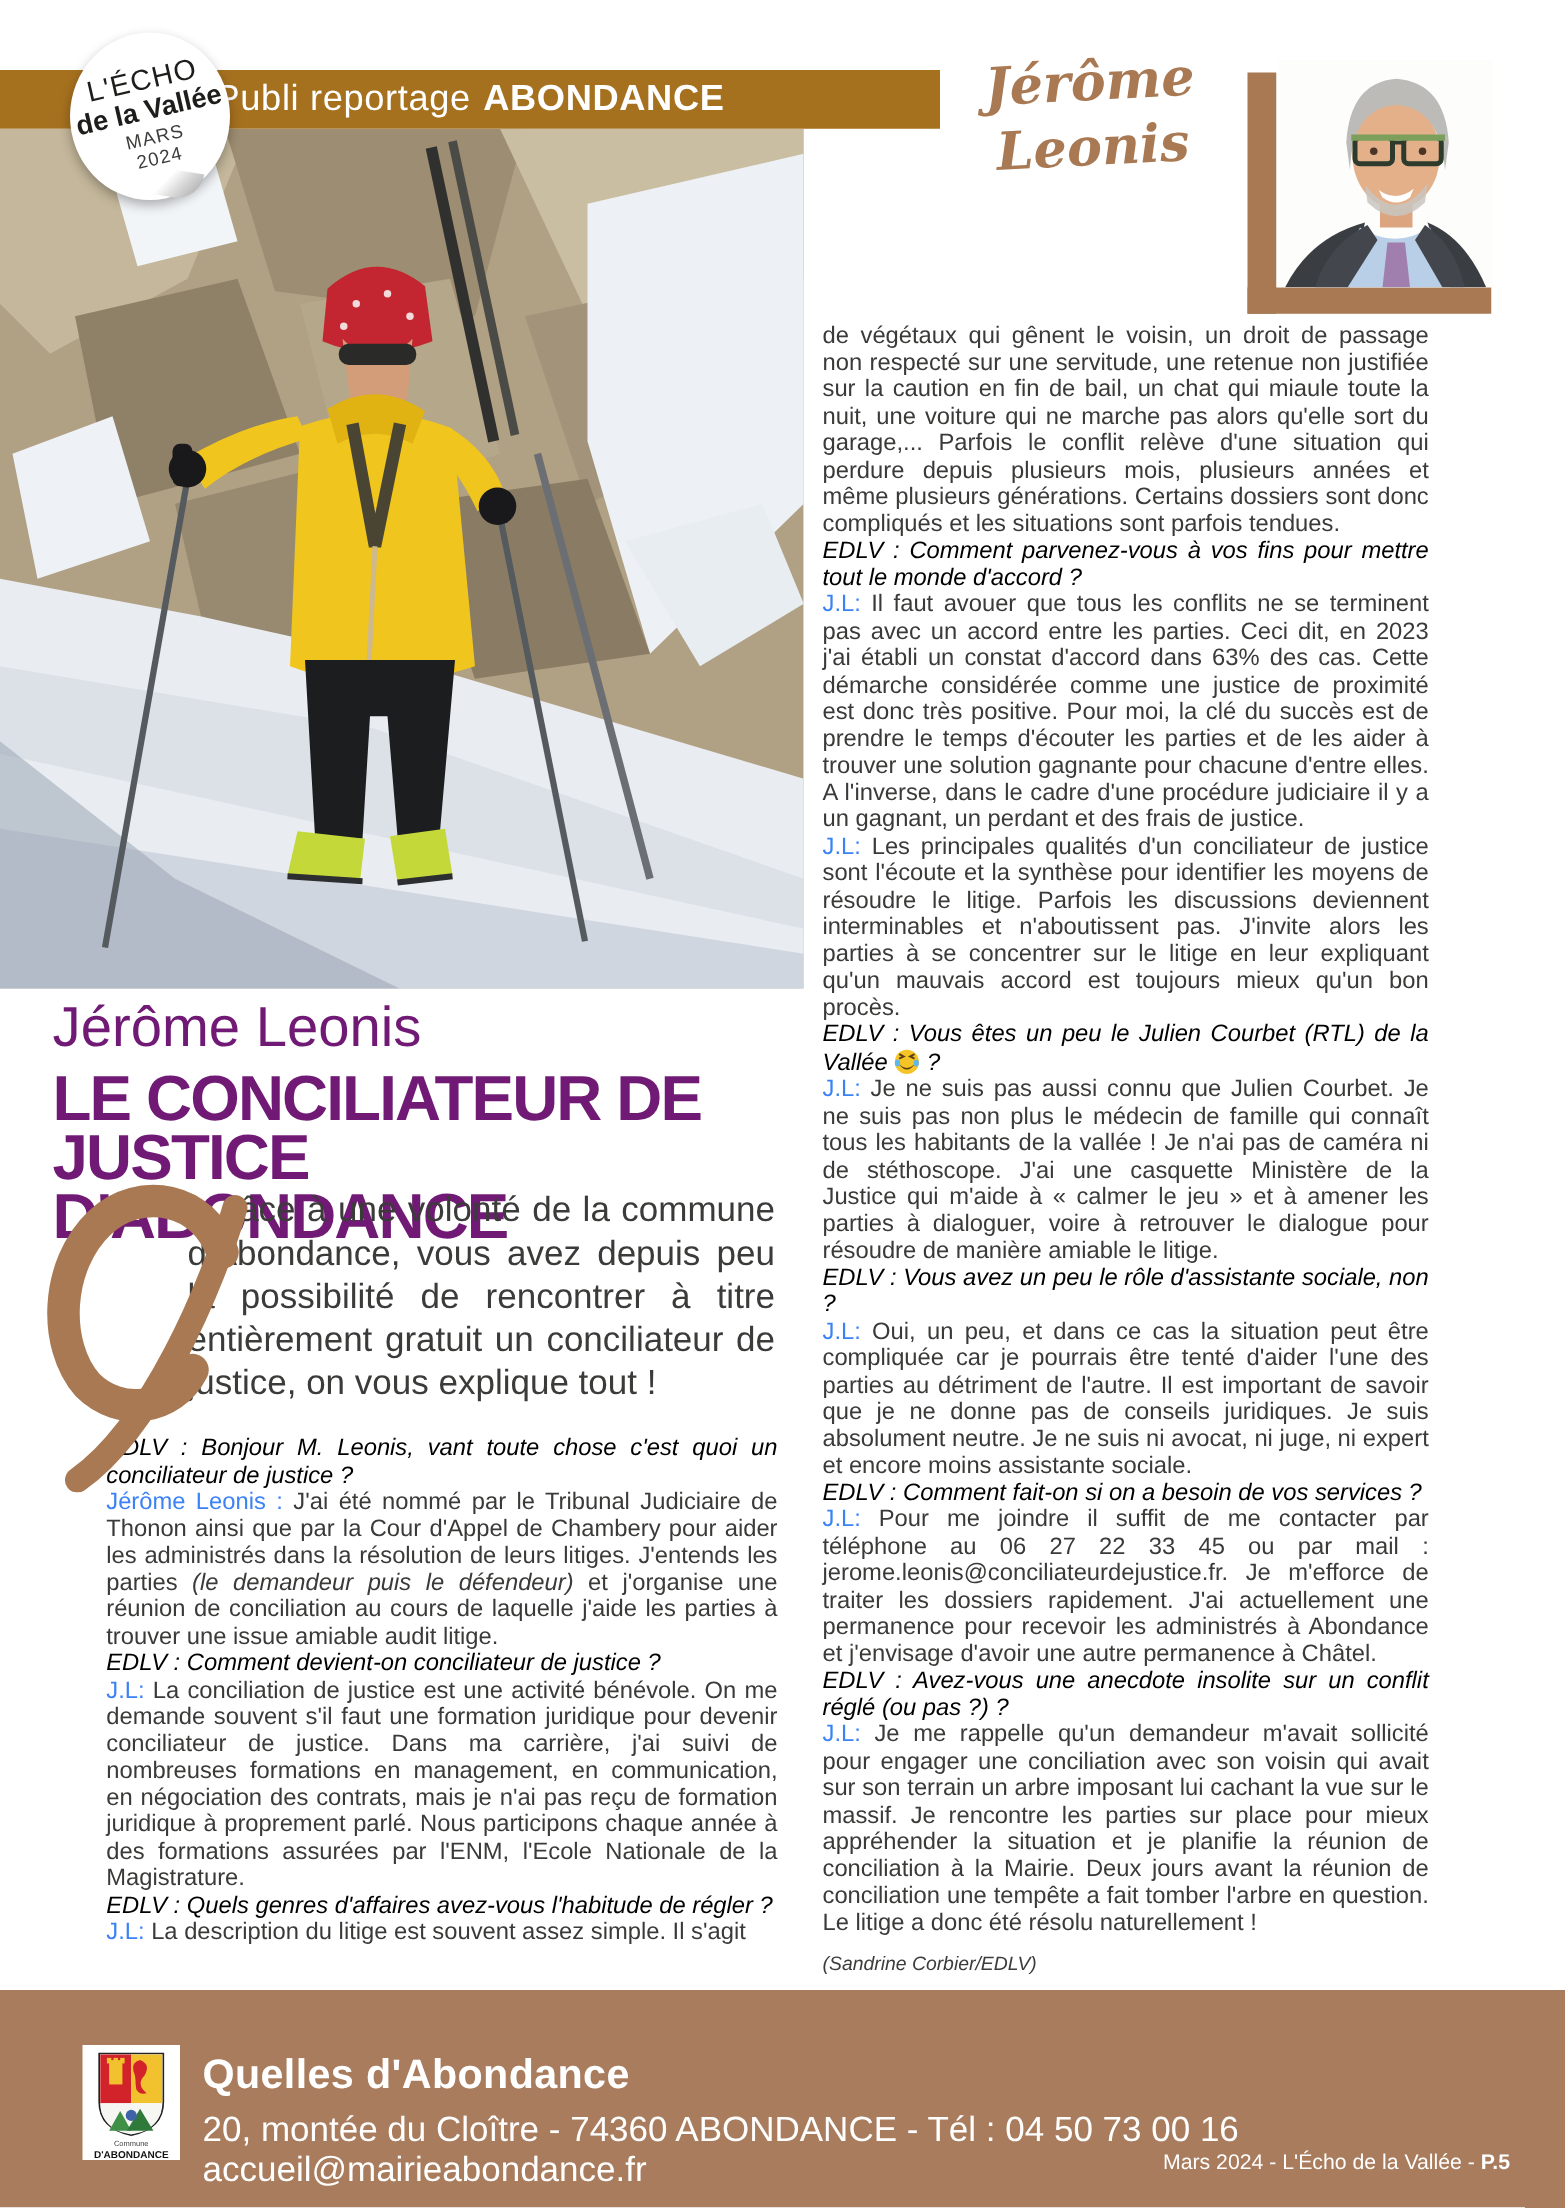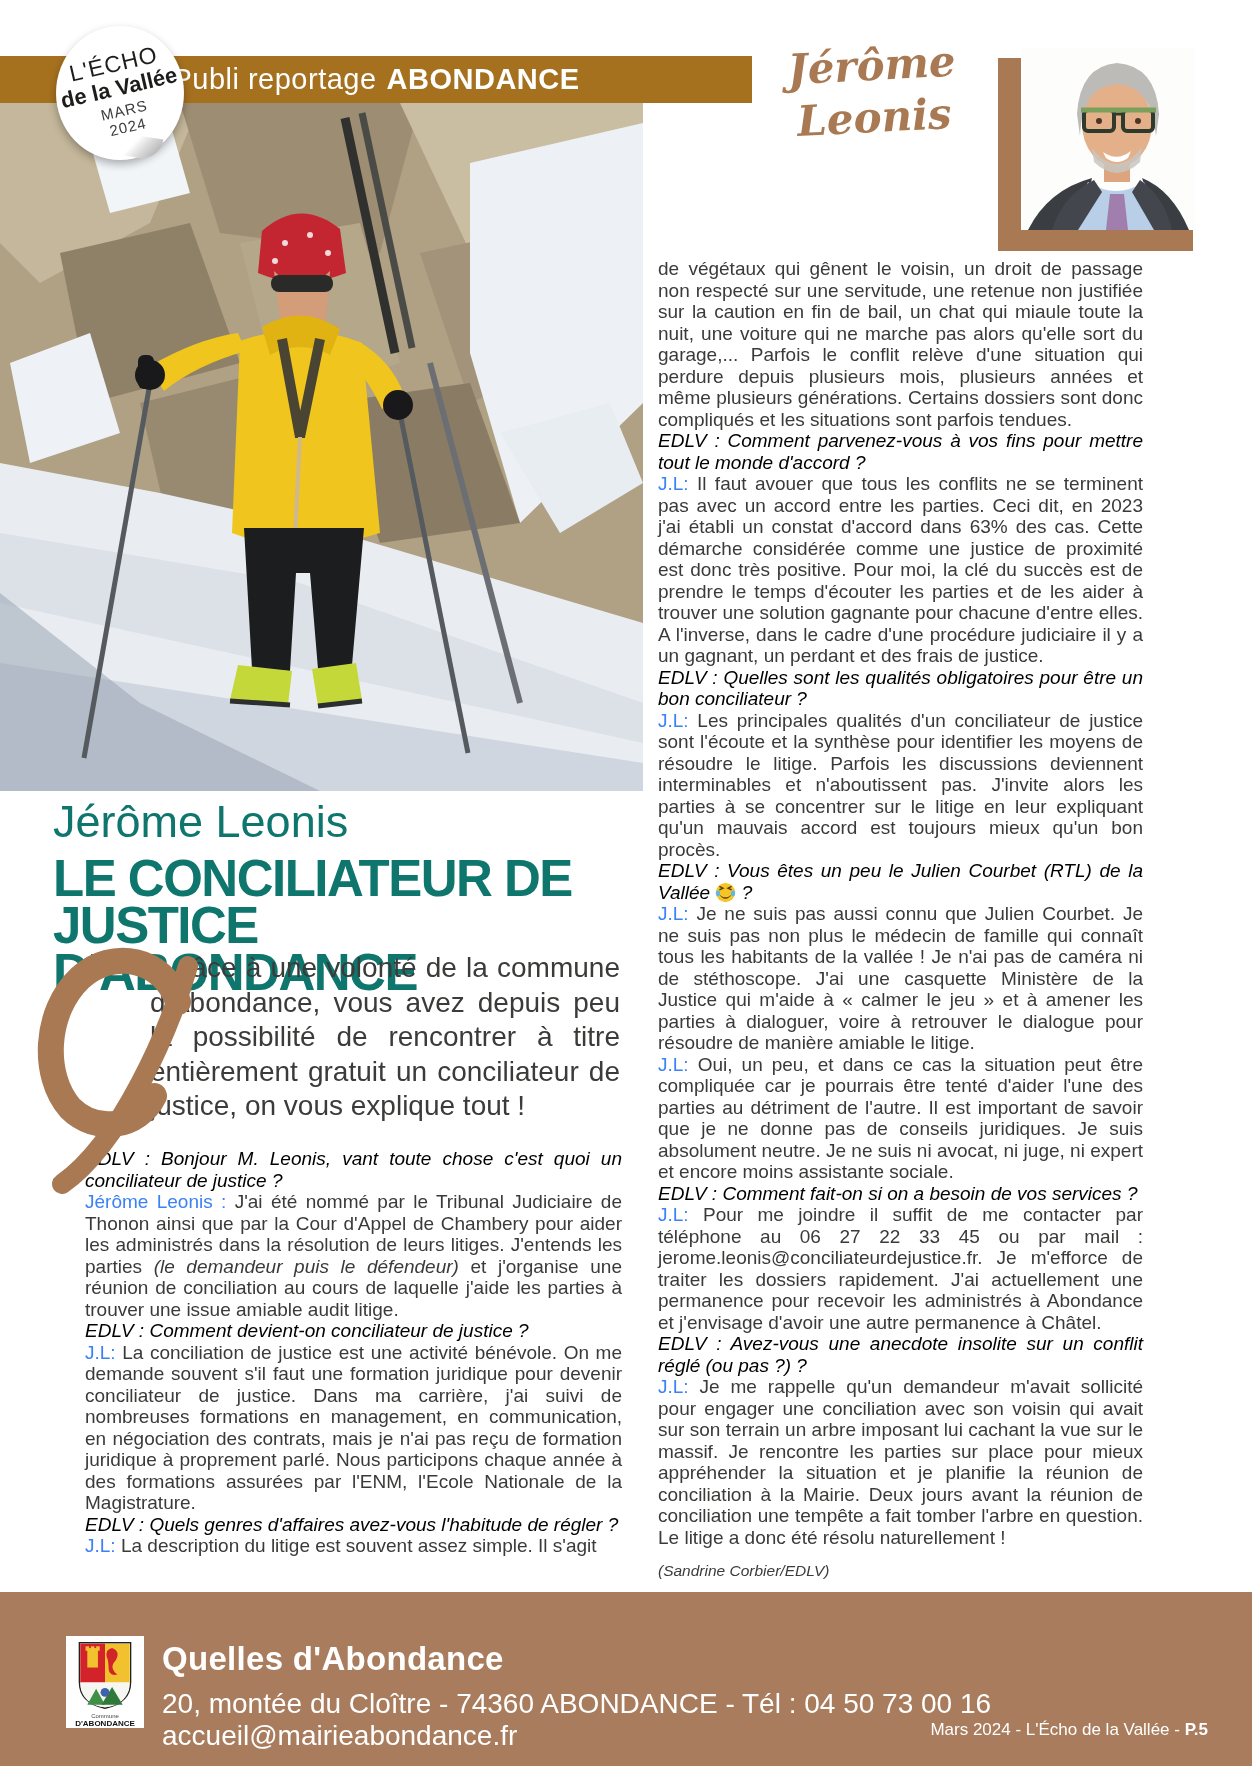--- a/index.html
+++ b/index.html
@@ -32,21 +32,21 @@
 
   
   .lframe-v{position:absolute;left:998px;top:58px;width:23px;height:193px;background:#a87952;}
   .lframe-h{position:absolute;left:998px;top:230px;width:195px;height:21px;background:#a87952;}
   .portrait{position:absolute;left:1022px;top:48px;width:173px;height:182px;overflow:hidden;}
 
   
   .skier{position:absolute;left:0;top:103px;width:643px;height:688px;overflow:hidden;}
 
   
-  .headline{position:absolute;left:53px;top:796px;width:575px;color:#0f766e;}
+  .headline{position:absolute;left:42px;top:796px;width:575px;color:#701a75;}
   .headline-name{font-size:45px;font-weight:400;letter-spacing:0;}
   .headline-main{font-size:51px;font-weight:700;line-height:47px;letter-spacing:-1.5px;margin-top:7px;}
 
   
   .dropcap{position:absolute;left:26px;top:944px;width:178px;height:250px;z-index:1;}
   .intro{position:absolute;left:150px;top:951px;width:470px;font-size:28px;line-height:34.5px;
          text-align:justify;color:#3b3b3a;text-indent:32px;margin:0;}
 
   
   .col{position:absolute;font-size:19px;line-height:21.5px;color:#3a3a39;text-align:justify;}
@@ -189,31 +189,31 @@
     <p class="q">EDLV : Comment devient-on conciliateur de justice ?</p>
     <p class="a"><span class="speaker">J.L: </span><span>La conciliation de justice est une activité bénévole. On me demande souvent s'il faut une formation juridique pour devenir conciliateur de justice. Dans ma carrière, j'ai suivi de nombreuses formations en management, en communication, en négociation des contrats, mais je n'ai pas reçu de formation juridique à proprement parlé. Nous participons chaque année à des formations assurées par l'ENM, l'Ecole Nationale de la Magistrature.</span></p>
     <p class="q">EDLV : Quels genres d'affaires avez-vous l'habitude de régler ?</p>
     <p class="a"><span class="speaker">J.L: </span><span>La description du litige est souvent assez simple. Il s'agit</span></p>
   </div>
 
   <div class="col col-right">
     <p class="a">de végétaux qui gênent le voisin, un droit de passage non respecté sur une servitude, une retenue non justifiée sur la caution en fin de bail, un chat qui miaule toute la nuit, une voiture qui ne marche pas alors qu'elle sort du garage,... Parfois le conflit relève d'une situation qui perdure depuis plusieurs mois, plusieurs années et même plusieurs générations. Certains dossiers sont donc compliqués et les situations sont parfois tendues.</p>
     <p class="q">EDLV : Comment parvenez-vous à vos fins pour mettre tout le monde d'accord ?</p>
     <p class="a"><span class="speaker">J.L: </span><span>Il faut avouer que tous les conflits ne se terminent pas avec un accord entre les parties. Ceci dit, en 2023 j'ai établi un constat d'accord dans 63% des cas. Cette démarche considérée comme une justice de proximité est donc très positive. Pour moi, la clé du succès est de prendre le temps d'écouter les parties et de les aider à trouver une solution gagnante pour chacune d'entre elles. A l'inverse, dans le cadre d'une procédure judiciaire il y a un gagnant, un perdant et des frais de justice.</span></p>
-    <p class="q">EDLV : Quelles sont les qualités obligatoires pour être un bon conciliateur ?</p>
     <p class="a"><span class="speaker">J.L: </span><span>Les principales qualités d'un conciliateur de justice sont l'écoute et la synthèse pour identifier les moyens de résoudre le litige. Parfois les discussions deviennent interminables et n'aboutissent pas. J'invite alors les parties à se concentrer sur le litige en leur expliquant qu'un mauvais accord est toujours mieux qu'un bon procès.</span></p>
     <p class="q"><span>EDLV : Vous êtes un peu le Julien Courbet (RTL) de la Vallée </span><svg class="emoji-svg" viewBox="0 0 24 24">
           <circle cx="12" cy="12" r="11" fill="#f5c527"></circle>
           <path d="M4,13 Q12,22 20,13 Q16,19 12,19 Q8,19 4,13 Z" fill="#5b3d10"></path>
           <path d="M5,9 L9,7 L5,5" stroke="#5b3d10" stroke-width="1.8" fill="none"></path>
           <path d="M19,9 L15,7 L19,5" stroke="#5b3d10" stroke-width="1.8" fill="none"></path>
           <ellipse cx="3.4" cy="13" rx="2.4" ry="3.2" fill="#5fb6e8"></ellipse>
           <ellipse cx="20.6" cy="13" rx="2.4" ry="3.2" fill="#5fb6e8"></ellipse>
         </svg><span> ?</span></p>
     <p class="a"><span class="speaker">J.L: </span><span>Je ne suis pas aussi connu que Julien Courbet. Je ne suis pas non plus le médecin de famille qui connaît tous les habitants de la vallée ! Je n'ai pas de caméra ni de stéthoscope. J'ai une casquette Ministère de la Justice qui m'aide à « calmer le jeu » et à amener les parties à dialoguer, voire à retrouver le dialogue pour résoudre de manière amiable le litige.</span></p>
+    <p class="q">EDLV : Vous avez un peu le rôle d'assistante sociale, non ?</p>
     <p class="a"><span class="speaker">J.L: </span><span>Oui, un peu, et dans ce cas la situation peut être compliquée car je pourrais être tenté d'aider l'une des parties au détriment de l'autre. Il est important de savoir que je ne donne pas de conseils juridiques. Je suis absolument neutre. Je ne suis ni avocat, ni juge, ni expert et encore moins assistante sociale.</span></p>
     <p class="q">EDLV : Comment fait-on si on a besoin de vos services ?</p>
     <p class="a"><span class="speaker">J.L: </span><span>Pour me joindre il suffit de me contacter par téléphone au 06 27 22 33 45 ou par mail : jerome.leonis@conciliateurdejustice.fr. Je m'efforce de traiter les dossiers rapidement. J'ai actuellement une permanence pour recevoir les administrés à Abondance et j'envisage d'avoir une autre permanence à Châtel.</span></p>
     <p class="q">EDLV : Avez-vous une anecdote insolite sur un conflit réglé (ou pas ?) ?</p>
     <p class="a"><span class="speaker">J.L: </span><span>Je me rappelle qu'un demandeur m'avait sollicité pour engager une conciliation avec son voisin qui avait sur son terrain un arbre imposant lui cachant la vue sur le massif. Je rencontre les parties sur place pour mieux appréhender la situation et je planifie la réunion de conciliation à la Mairie. Deux jours avant la réunion de conciliation une tempête a fait tomber l'arbre en question. Le litige a donc été résolu naturellement !</span></p>
     <p class="credit">(Sandrine Corbier/EDLV)</p>
   </div>
 
   <div class="footer">
     <div class="logo-card">

